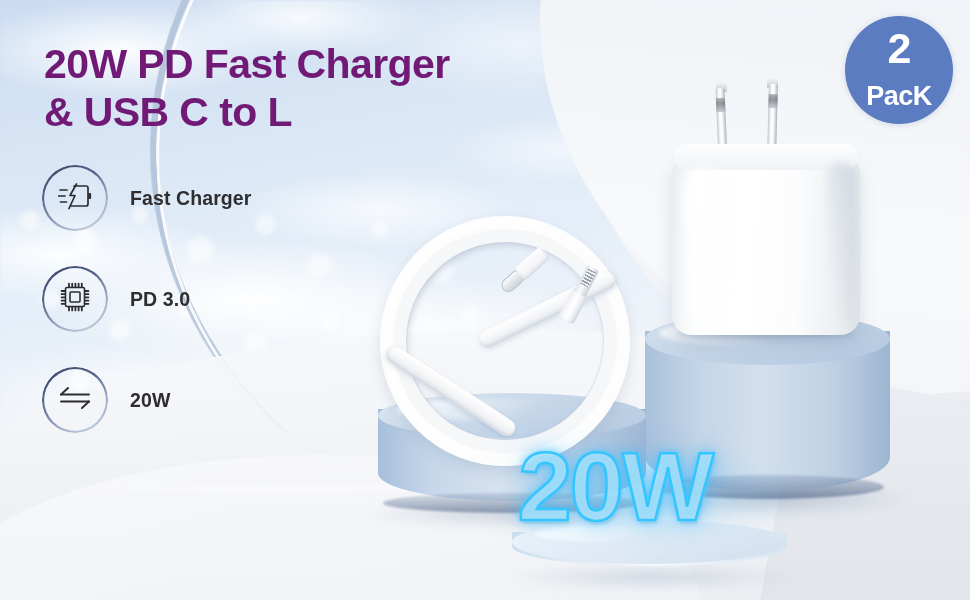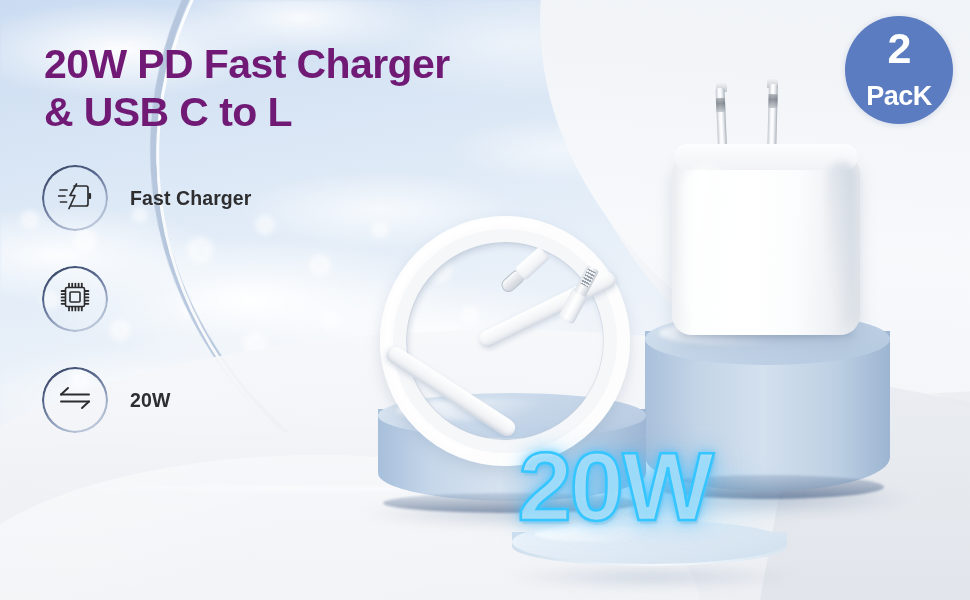--- a/index.html
+++ b/index.html
@@ -534,20 +534,21 @@
                 <path d="M2.6 22.8h3.2"></path>
               <path d="M26.2 10h3.2"></path>
                 <path d="M26.2 13.2h3.2"></path>
                 <path d="M26.2 16.4h3.2"></path>
                 <path d="M26.2 19.6h3.2"></path>
                 <path d="M26.2 22.8h3.2"></path>
             </g>
           </svg>
         </span>
       </div>
+      <div class="flabel">PD 3.0</div>
     </div>
 
     <div class="feature">
       <div class="fcircle">
         <span>
           <svg width="32" height="24" viewBox="0 0 32 24" fill="none" stroke="#2c2c2e" stroke-width="1.9" stroke-linecap="round" stroke-linejoin="round">
             <path d="M30 8.5 H2"></path>
             <path d="M9 2 L2 8.5"></path>
             <path d="M2 15.5 H30"></path>
             <path d="M23 22 L30 15.5"></path>

